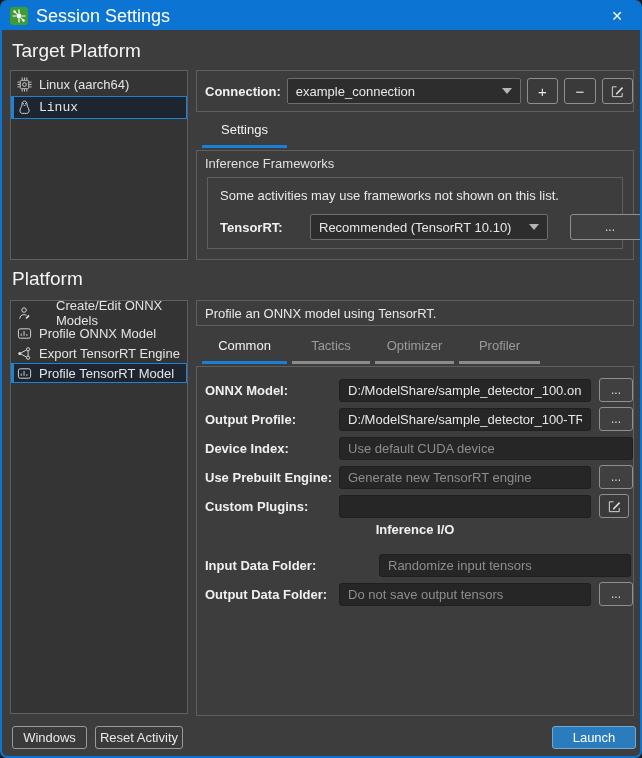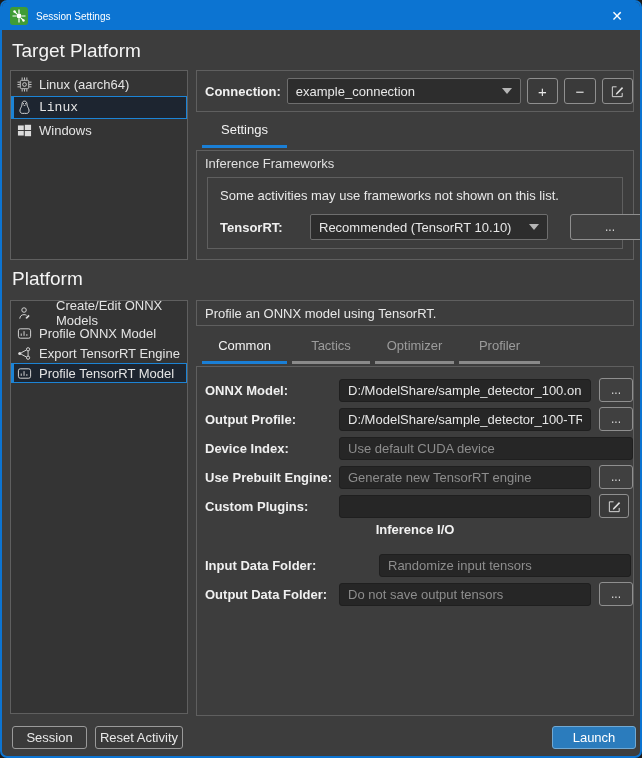--- a/index.html
+++ b/index.html
@@ -8,21 +8,21 @@
     position:relative;width:642px;height:758px;
     background:#3d3d3d;border:2px solid #0c74d2;border-radius:7px;
     overflow:hidden;
     font-family:"Liberation Sans","DejaVu Sans",sans-serif;
     font-size:13px;color:#e8e8e8;
   }
   
   .titlebar{position:absolute;top:0;left:0;right:0;height:28px;background:#0c74d2;
     display:flex;align-items:center;padding-left:8px;color:#fff;}
   .titlebar .app-icon{width:18px;height:18px;margin-right:8px;flex:none;}
-  .titlebar .title{font-size:10px;}
+  .titlebar .title{font-size:18px;}
   .close-btn{position:absolute;right:0;top:0;width:46px;height:28px;display:flex;
     align-items:center;justify-content:center;color:#fff;font-size:14px;cursor:default;}
   
   .section-heading{position:absolute;left:10px;font-size:19px;color:#f4f4f4;font-weight:400;}
   
   .listbox{position:absolute;left:8px;width:178px;background:#343434;border:1px solid #5f5f5f;}
   .list-item{position:absolute;left:1px;right:1px;display:flex;align-items:center;
     padding-left:5px;gap:7px;color:#e4e4e4;}
   .list-item svg{flex:none;}
   .list-item.selected{background:#1d2530;border:1px solid #1c84d6;border-left:3px solid #1c84d6;
@@ -98,31 +98,20 @@
       <span>Linux (aarch64)</span>
     </div>
     <div class="list-item selected" style="top:25px;height:23px;font-family:Liberation Mono, monospace;">
       <svg width="15" height="15" viewBox="0 0 16 16">
         <path d="M8 1.2C6.2 1.2 5.4 2.5 5.4 4.2 5.4 6 4.4 7.6 3.6 9.3 2.8 11 3 13.2 4.5 14 5.5 14.6 6.5 14.2 8 14.2 9.5 14.2 10.5 14.6 11.5 14 13 13.2 13.2 11 12.4 9.3 11.6 7.6 10.6 6 10.6 4.2 10.6 2.5 9.8 1.2 8 1.2Z" fill="none" stroke="#e2e2e2"></path>
         <circle cx="6.9" cy="3.7" r="0.55" fill="#e2e2e2"></circle>
           <circle cx="9.1" cy="3.7" r="0.55" fill="#e2e2e2"></circle>
         <path d="M6.9 5.2 8 5.9 9.1 5.2" fill="none" stroke="#e2e2e2"></path>
       </svg>
       <span>Linux</span>
-    </div>
-    <div class="list-item" style="top:48px;height:23px;">
-      <svg width="15" height="15" viewBox="0 0 16 16">
-        <g fill="#dcdcdc">
-          <rect x="1" y="2.6" width="6.2" height="4.9"></rect>
-            <rect x="8.3" y="1.9" width="6.7" height="5.6"></rect>
-          <rect x="1" y="8.5" width="6.2" height="4.9"></rect>
-            <rect x="8.3" y="8.5" width="6.7" height="5.6"></rect>
-        </g>
-      </svg>
-      <span>Windows</span>
     </div>
   </div>
 
   <div class="panel-box" style="top:68px;height:42px;">
     <div class="conn-row">
       <span class="bold-label">Connection:</span>
       <div class="combo" style="width:238px;">
         <span class="combo-text">example_connection</span>
         <span class="arrow"></span>
       </div>
@@ -259,17 +248,17 @@
     </div>
 
     <div class="frow" style="top:215px;">
       <span class="flabel">Output Data Folder:</span>
       <input class="finput w-std" placeholder="Do not save output tensors" style="">
       <button class="browse-btn">...</button>
     </div>
 
   </div>
 
-  <button class="footer-btn" style="left:10px;top:724px;width:75px;">Session</button>
+  <button class="footer-btn" style="left:10px;top:724px;width:75px;">Windows</button>
   <button class="footer-btn" style="left:93px;top:724px;width:88px;">Reset Activity</button>
   <button class="footer-btn launch-btn" style="left:550px;top:724px;width:84px;">Launch</button>
 
 </div>
 
 </body></html>

